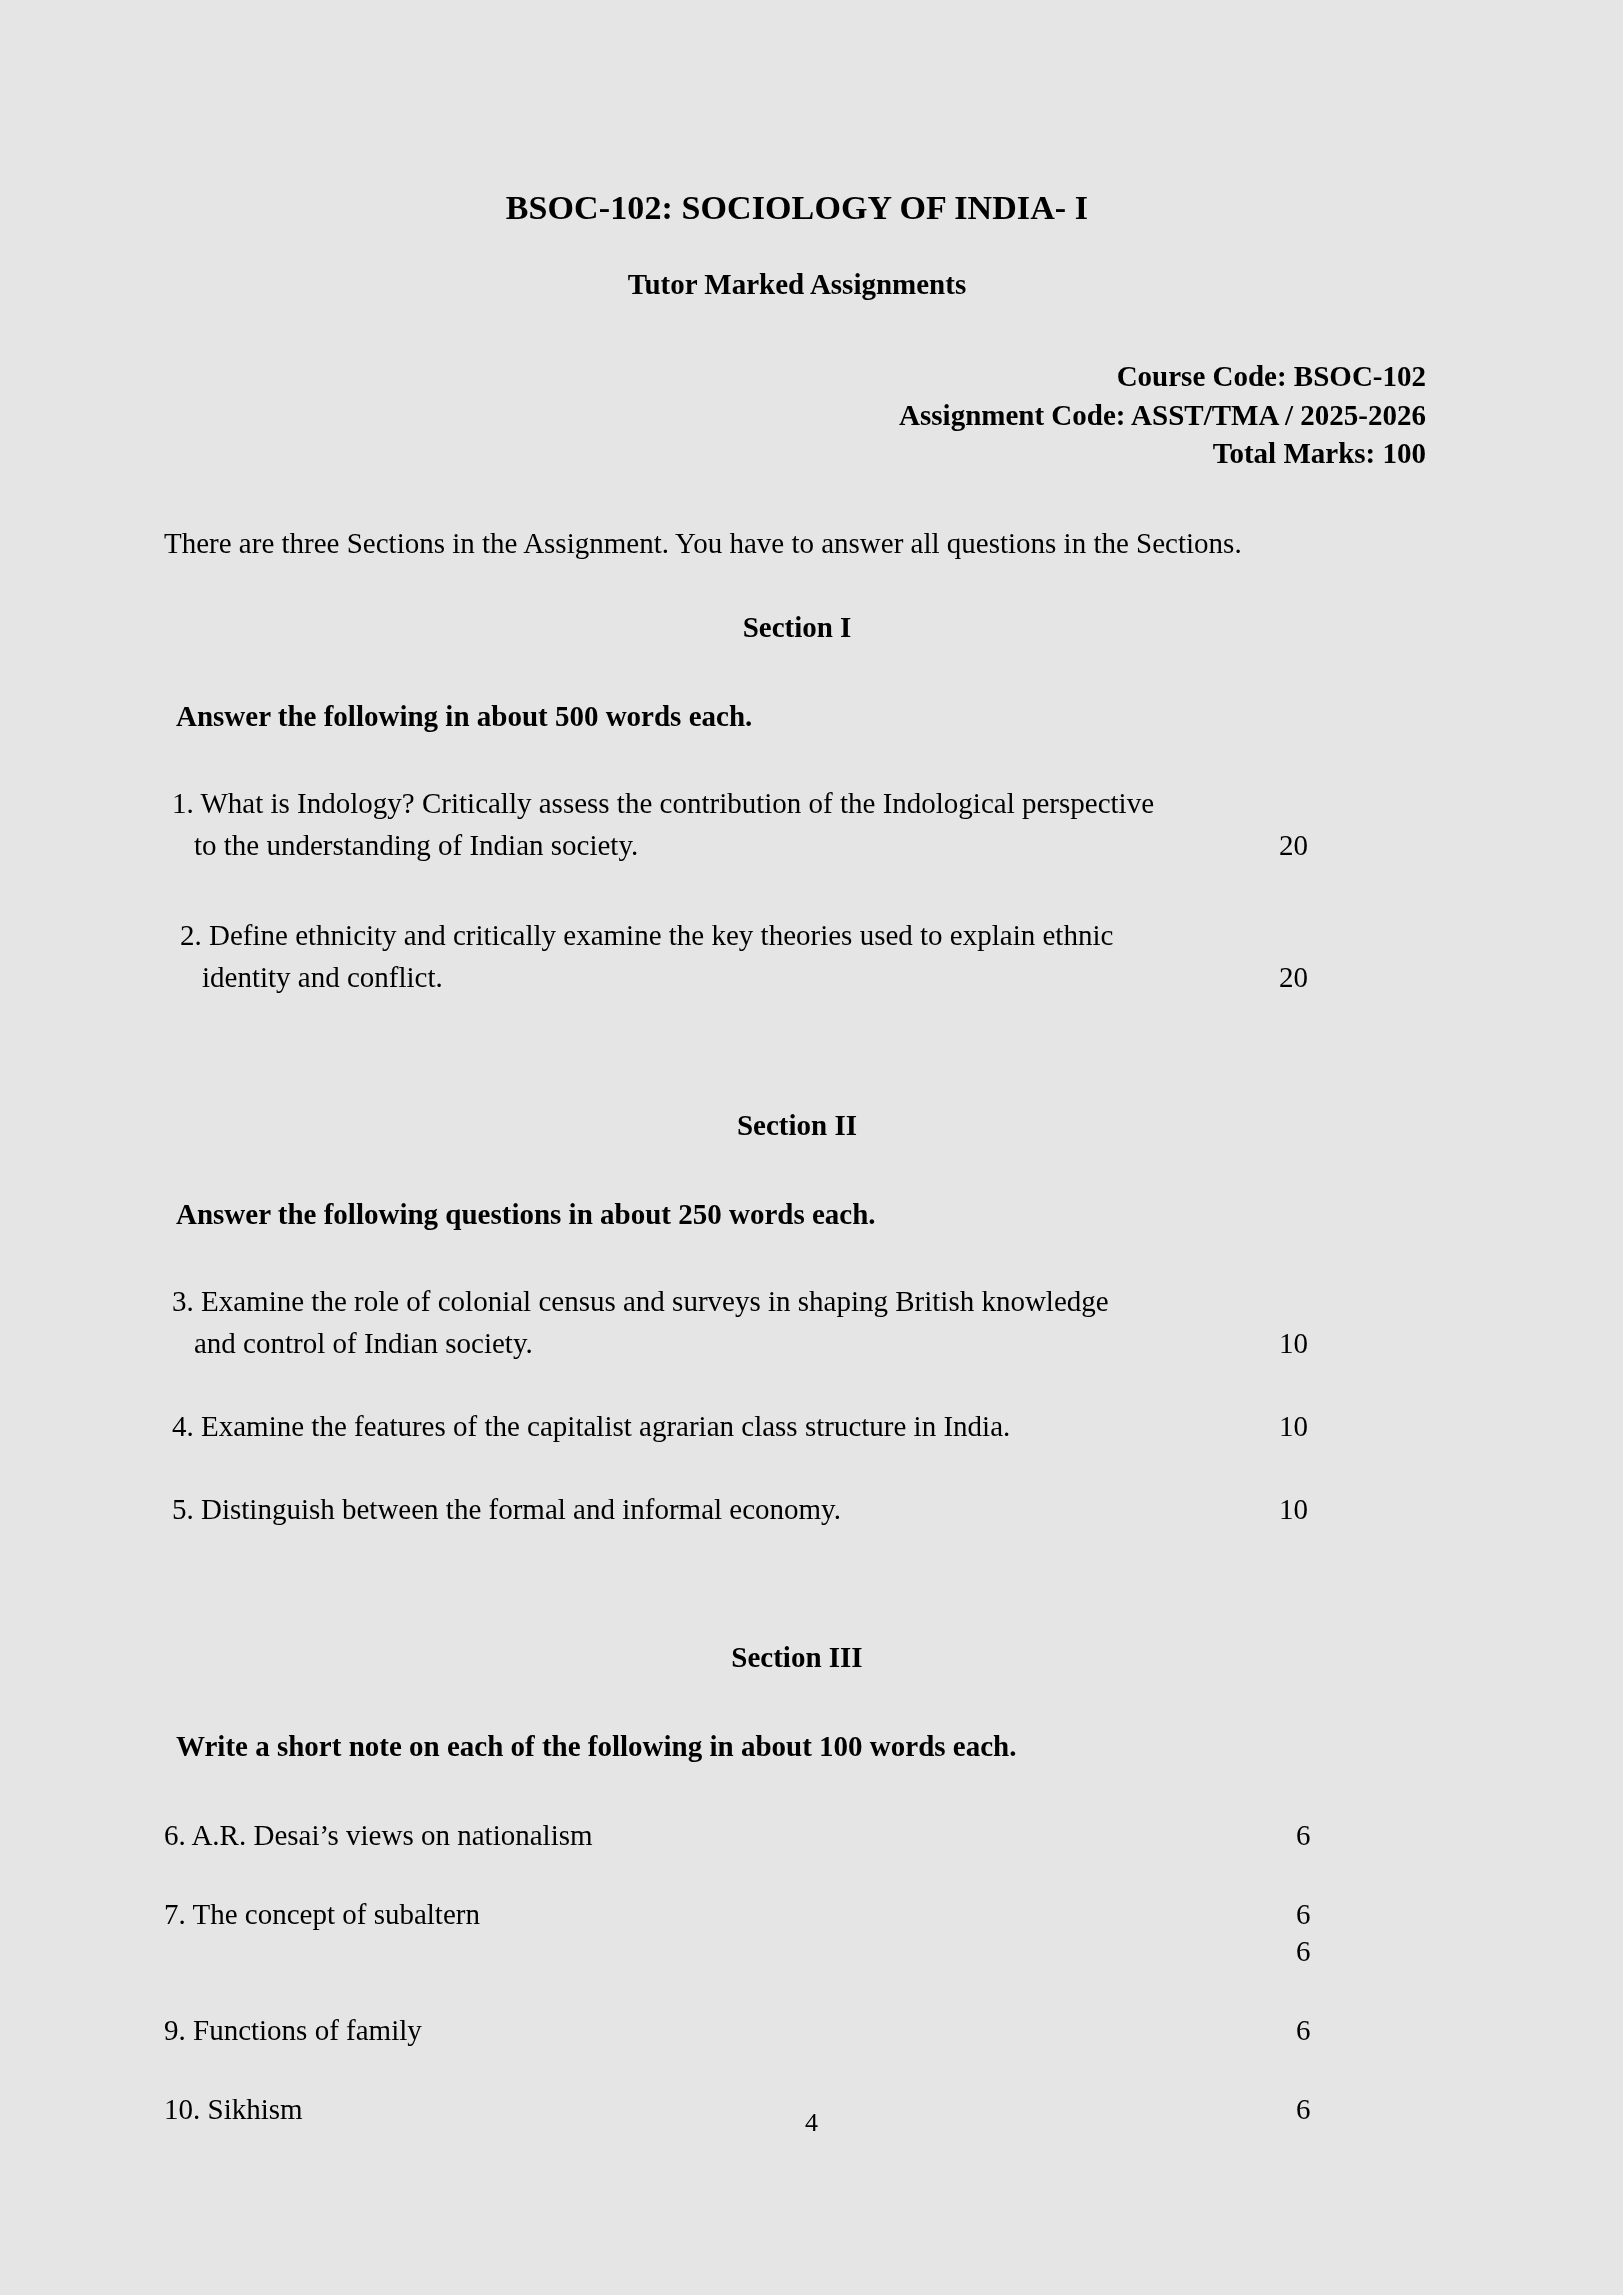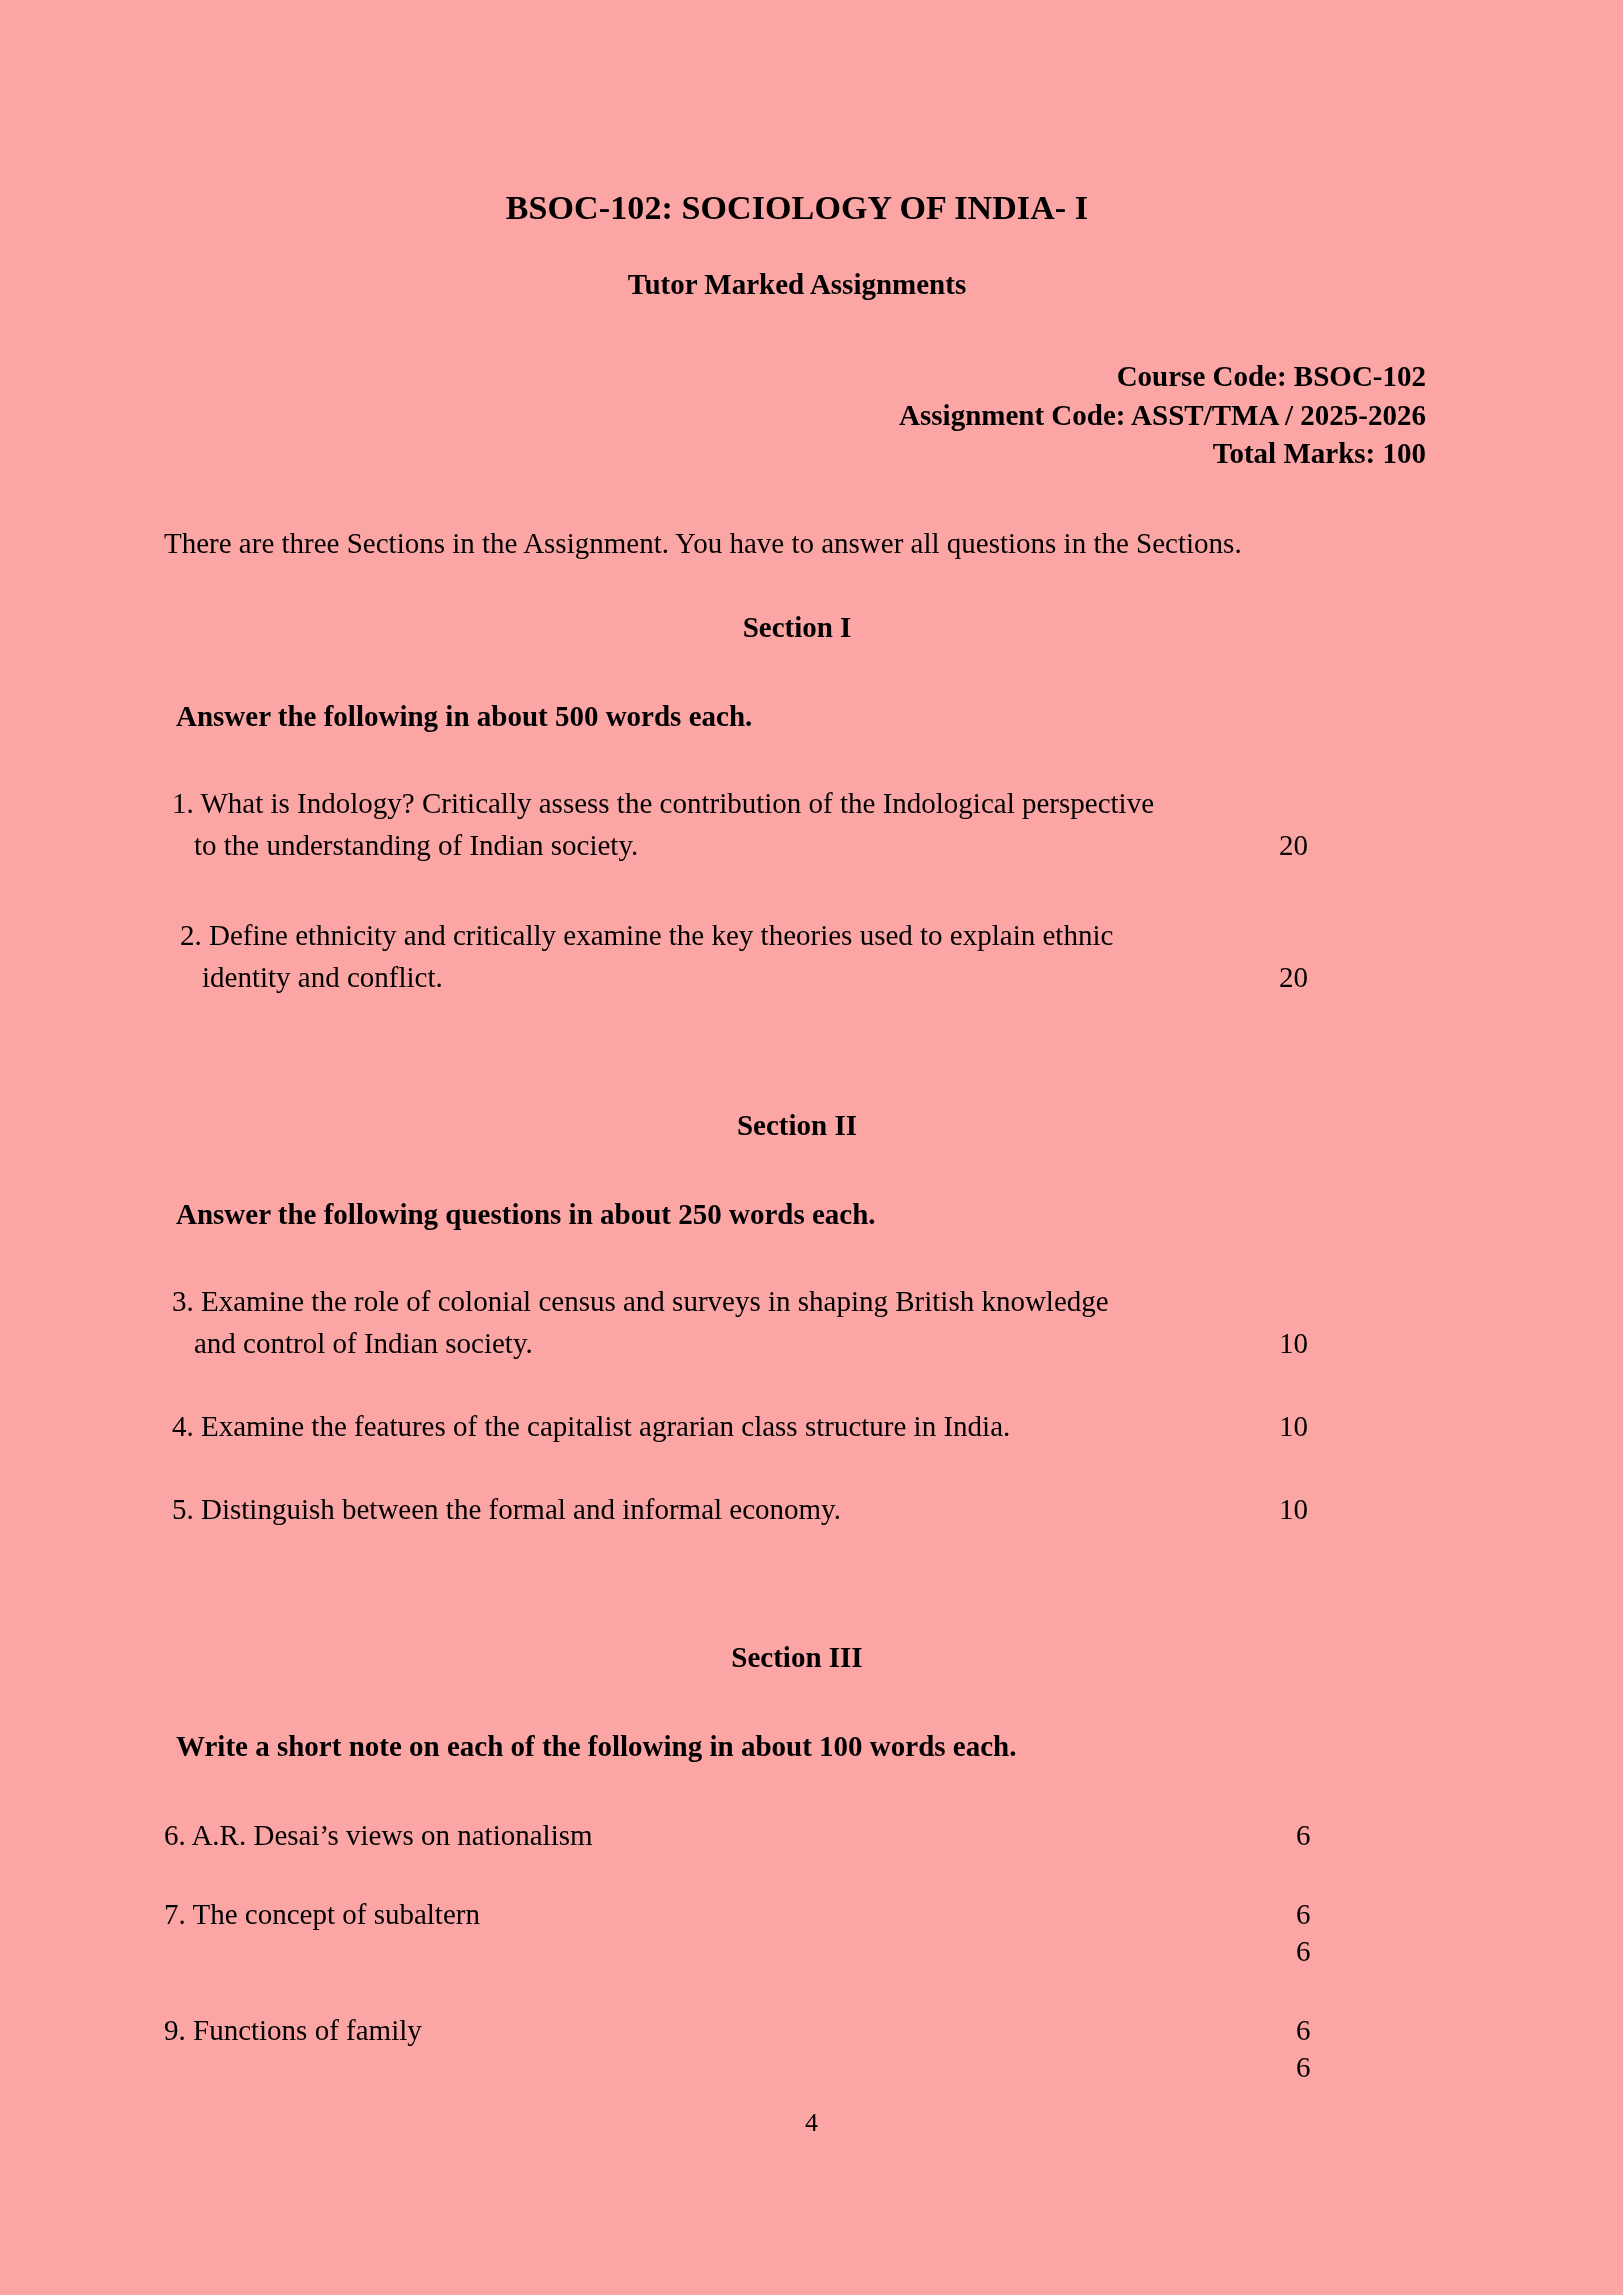--- a/index.html
+++ b/index.html
@@ -8,21 +8,21 @@
     background: #ffffff;
   }
   body {
     font-family: "Liberation Serif", "DejaVu Serif", serif;
     color: #000000;
   }
   .page {
     position: relative;
     width: 1623px;
     height: 2295px;
-    background: #fca5a5;
+    background: #e5e5e5;
     box-sizing: border-box;
     margin: 0 auto;
     overflow: hidden;
   }
   .content {
     position: absolute;
     left: 164px;
     top: 0;
     width: 1266px;   
   }
@@ -211,20 +211,21 @@
         <span class="note-marks">6</span>
       </div>
       <div class="note-row">
         <span class="note-marks">6</span>
       </div>
       <div class="note-row">
         <span class="note-text">9. Functions of family</span>
         <span class="note-marks">6</span>
       </div>
       <div class="note-row">
+        <span class="note-text">10. Sikhism</span>
         <span class="note-marks">6</span>
       </div>
     </div>
 
   </div>
 
   <div class="page-number">4</div>
 </div>
 
 

